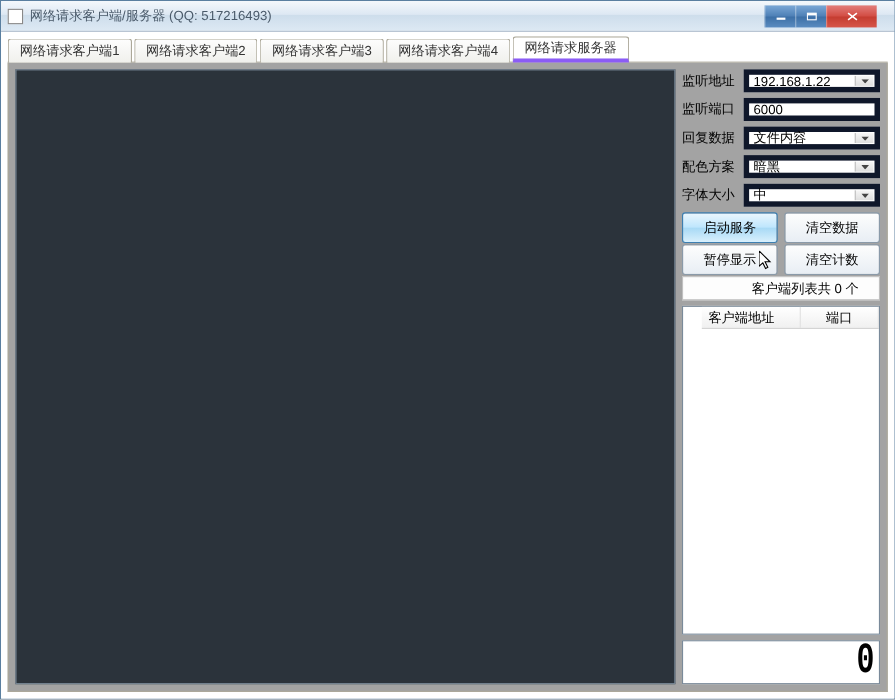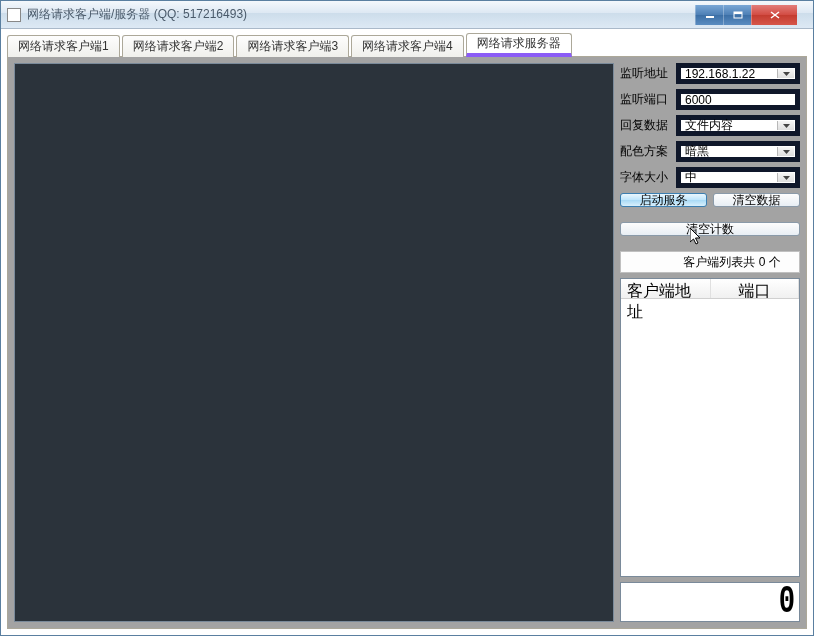--- a/index.html
+++ b/index.html
@@ -163,21 +163,21 @@
 }
 .combo .combo-btn svg { display: block; }
 
 .btn-row {
   display: flex;
   gap: 6px;
   height: 24px;
 }
 .btn {
   flex: 1;
-  height: 14px;
+  height: 28px;
   border: 1px solid #8a9aa9;
   background: linear-gradient(to bottom, #fdfdfd, #e8eef4);
   font-size: 12px;
   display: flex;
   align-items: center;
   justify-content: center;
   border-radius: 3px;
   cursor: default;
 }
 .btn.focus {
@@ -202,21 +202,22 @@
   background: #fff;
   display: flex;
   flex-direction: column;
   min-height: 200px;
 }
 .table-header {
   height: 20px;
   display: flex;
   background: linear-gradient(to bottom, #fff, #f0f0f0);
   border-bottom: 1px solid #d0d0d0;
-  font-size: 16px;
+  font-size: 12px;
+  margin-left: 17px;
 }
 .th {
   padding: 2px 6px;
   border-right: 1px solid #e0e0e0;
 }
 .th.addr { width: 90px; }
 .th.port { flex: 1; text-align: center; }
 
 .counter-box {
   height: 40px;
@@ -339,20 +340,21 @@
             </div>
           </div>
         </div>
 
         <div class="btn-row">
           <div class="btn focus" style="position:relative;">启动服务</div>
           <div class="btn">清空数据</div>
         </div>
 
         <div class="btn-row">
+          <div class="btn">暂停显示</div>
           <div class="btn">清空计数</div>
         </div>
 
         <div class="client-count">客户端列表共 0 个</div>
 
         <div class="client-table">
           <div class="table-header">
             <div class="th addr">客户端地址</div>
             <div class="th port">端口</div>
           </div>

